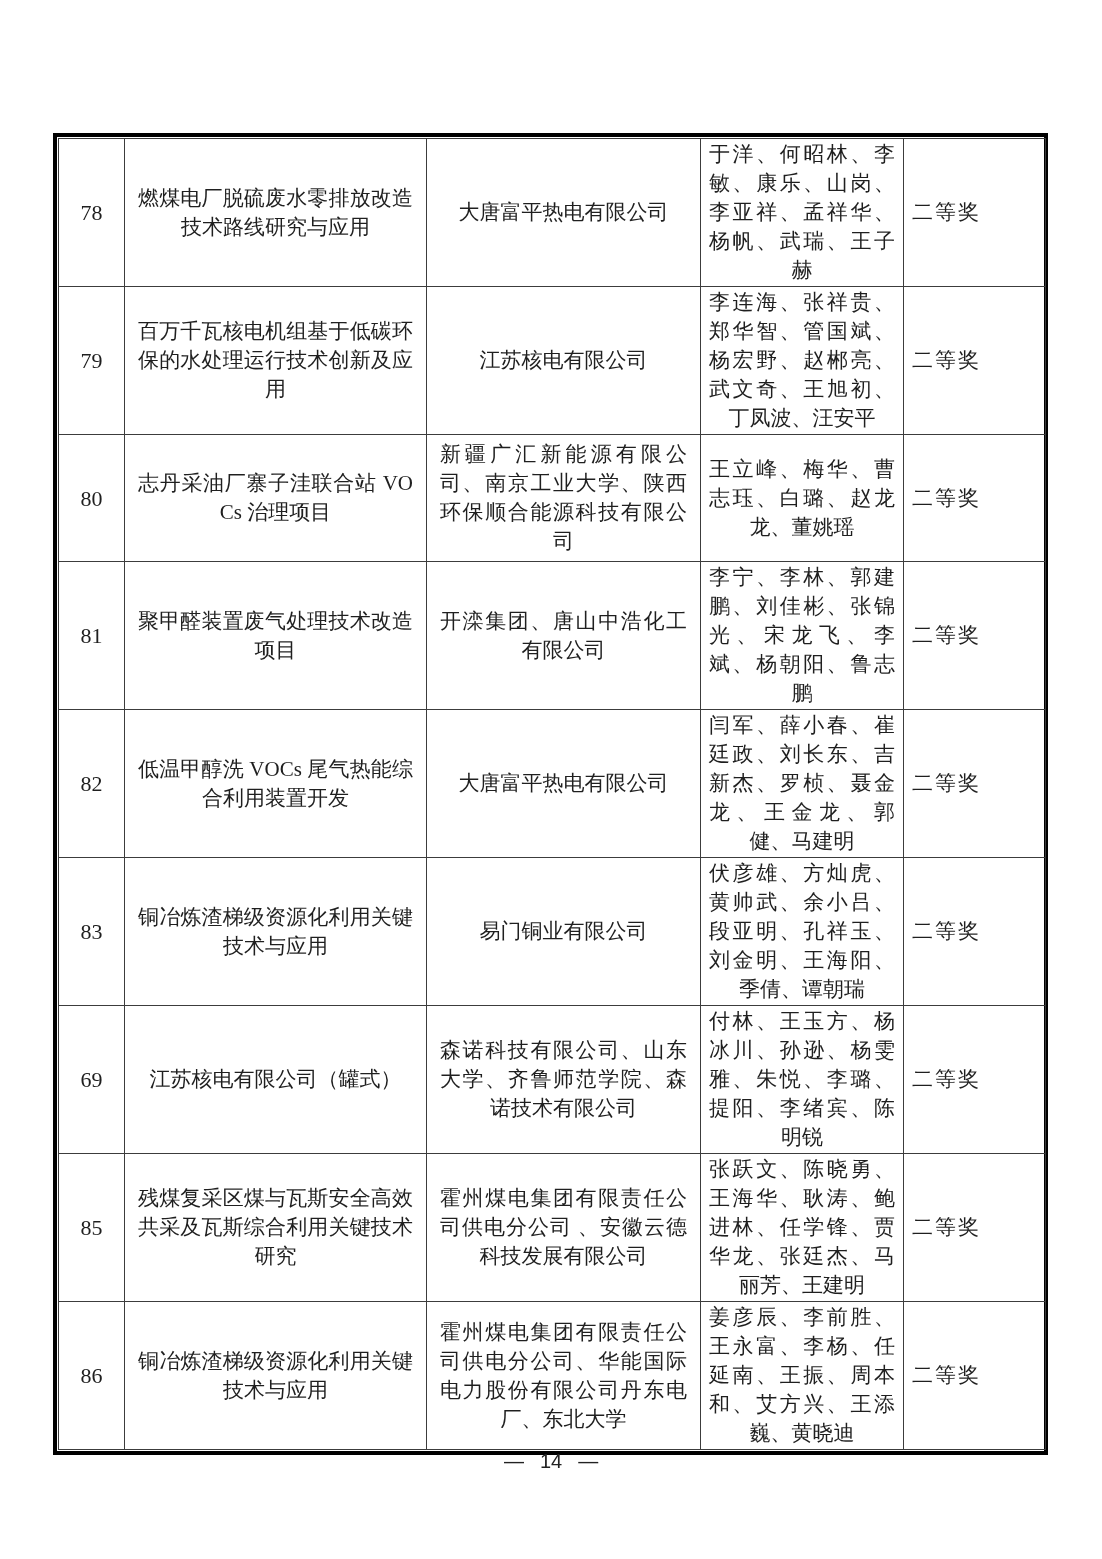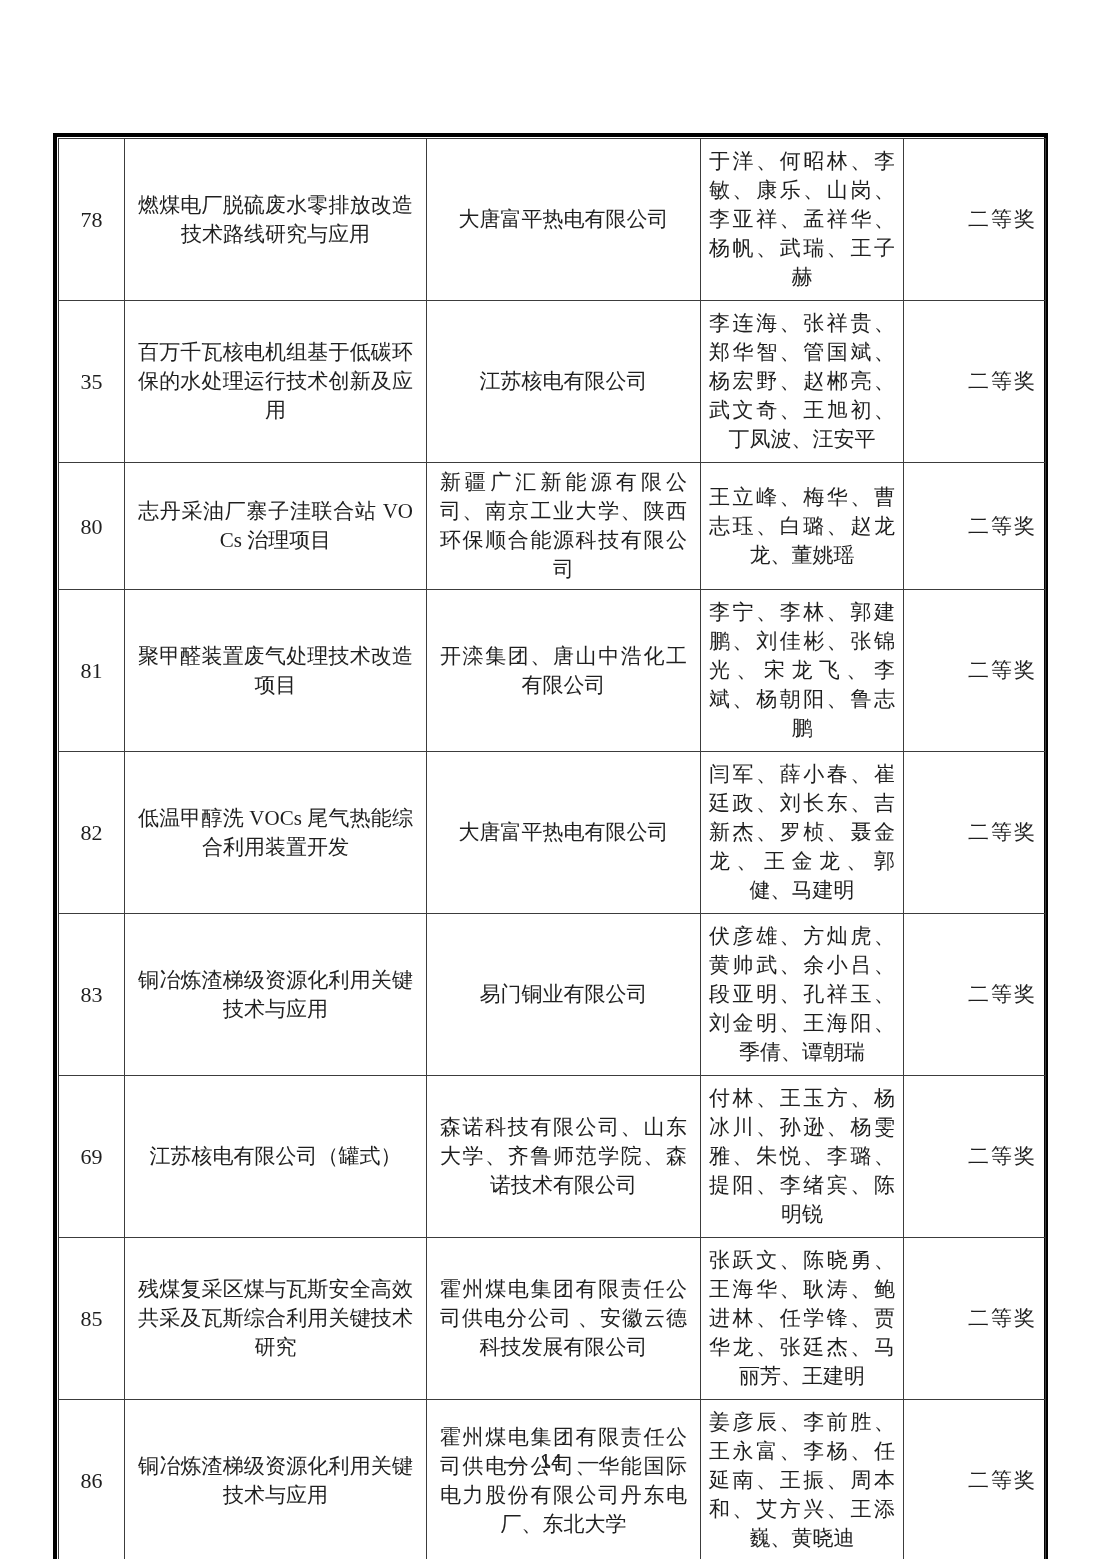--- a/index.html
+++ b/index.html
@@ -46,24 +46,24 @@
   }
   .award-table td.c-project,
   .award-table td.c-org {
     text-align: justify;
     text-align-last: center;
     padding: 5px 13px;
   }
   .award-table td.c-people {
     text-align: justify;
     text-align-last: center;
-    padding: 8px 8px;
+    padding: 1px 8px;
   }
   .award-table td.c-award {
-    text-align: right;
+    text-align: left;
     letter-spacing: 2px;
   }
   .page-footer {
     position: absolute;
     left: 0;
     top: 1450px;
     width: 100%;
     display: flex;
     justify-content: center;
     align-items: center;
@@ -90,21 +90,21 @@
     </colgroup>
     <tbody>
         <tr>
     <td class="c-no">78</td>
     <td class="c-project">燃煤电厂脱硫废水零排放改造技术路线研究与应用</td>
     <td class="c-org">大唐富平热电有限公司</td>
     <td class="c-people">于洋、何昭林、李敏、康乐、山岗、李亚祥、孟祥华、杨帆、武瑞、王子赫</td>
     <td class="c-award">二等奖</td>
   </tr>
         <tr>
-    <td class="c-no">35</td>
+    <td class="c-no">79</td>
     <td class="c-project">百万千瓦核电机组基于低碳环保的水处理运行技术创新及应用</td>
     <td class="c-org">江苏核电有限公司</td>
     <td class="c-people">李连海、张祥贵、郑华智、管国斌、杨宏野、赵郴亮、武文奇、王旭初、丁凤波、汪安平</td>
     <td class="c-award">二等奖</td>
   </tr>
         <tr>
     <td class="c-no">80</td>
     <td class="c-project">志丹采油厂寨子洼联合站 VOCs 治理项目</td>
     <td class="c-org">新疆广汇新能源有限公司、南京工业大学、陕西环保顺合能源科技有限公司</td>
     <td class="c-people">王立峰、梅华、曹志珏、白璐、赵龙龙、董姚瑶</td>

